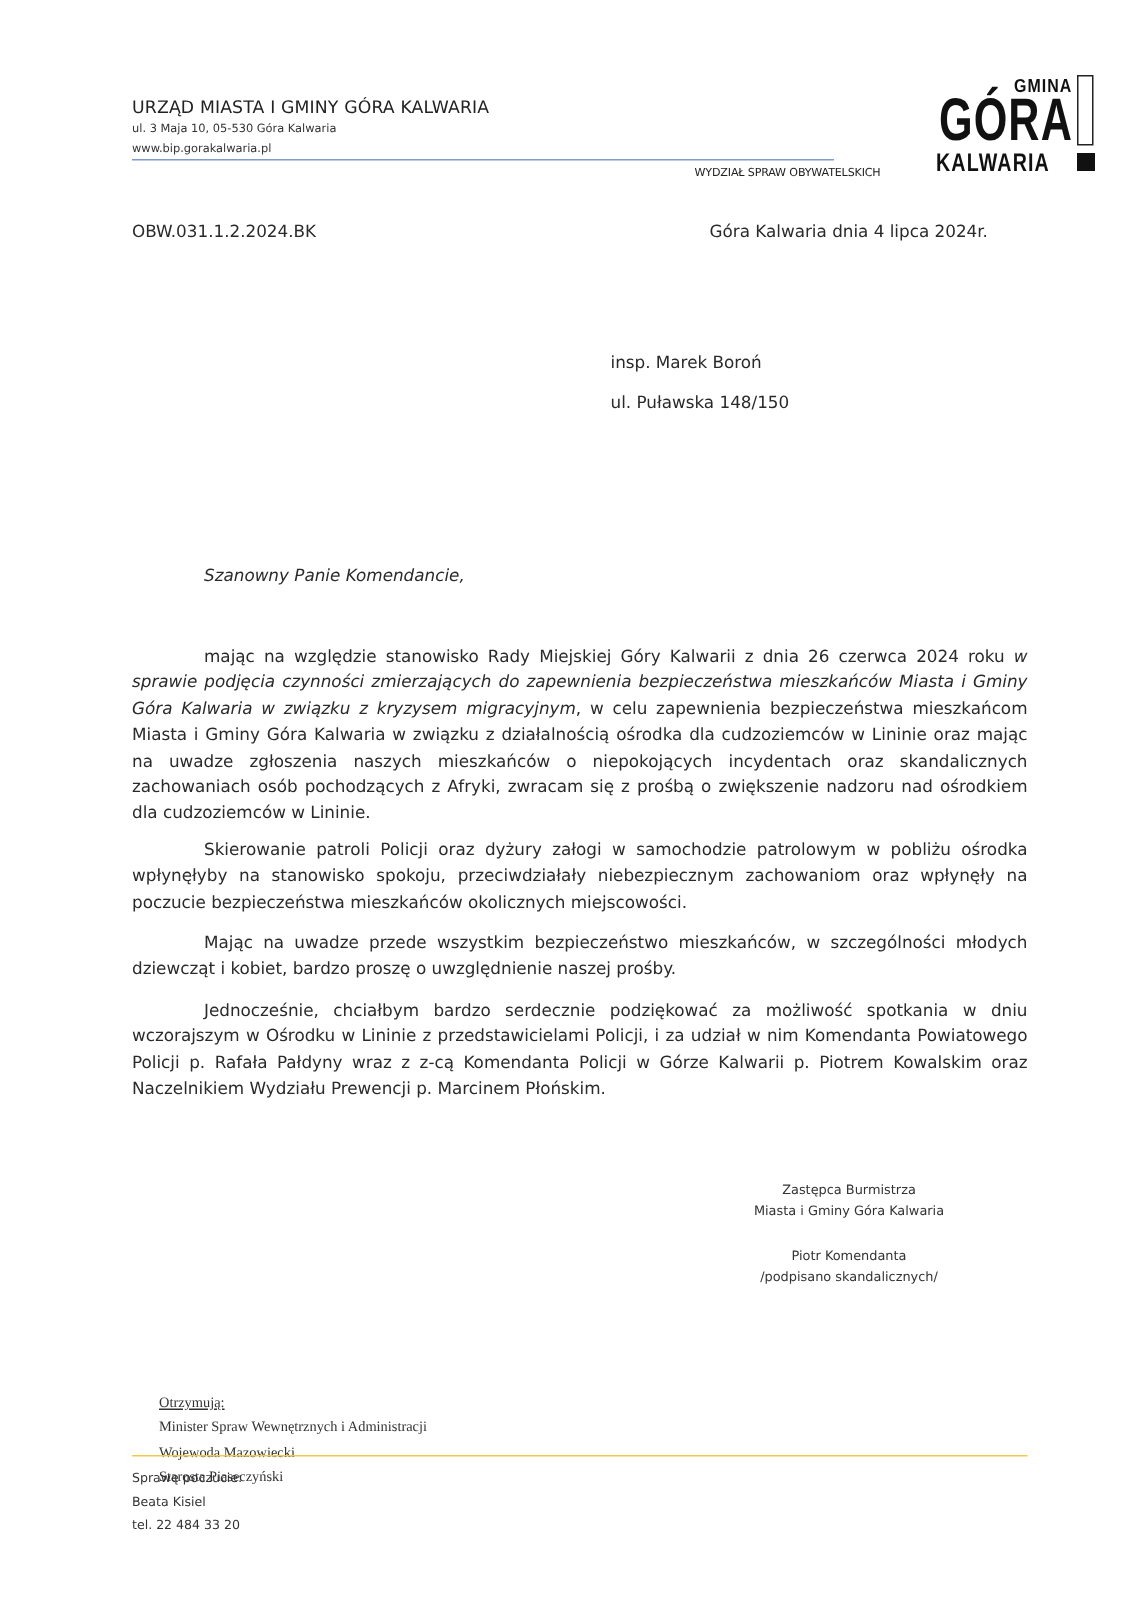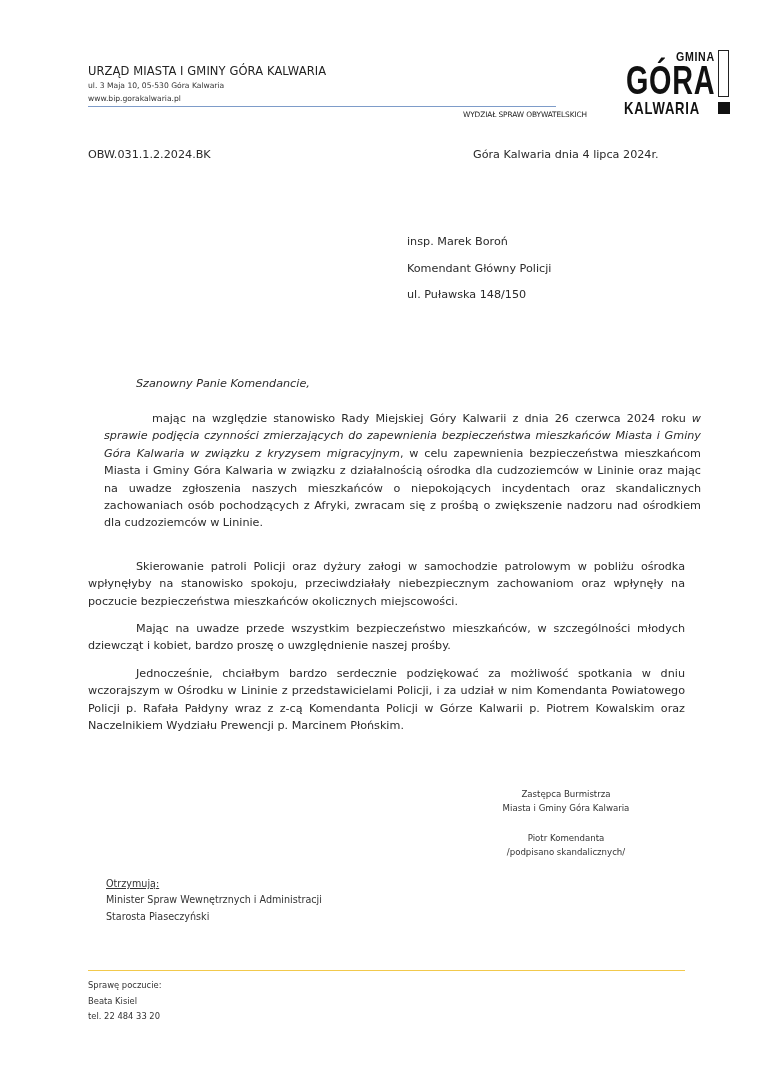--- a/index.html
+++ b/index.html
@@ -16,27 +16,27 @@
   .logo-box { left: 718px; top: 50px; width: 9px; height: 45px; border: 1.5px solid #222; background: #fff; }
   .logo-kalwaria { left: 624px; top: 99px; font-family: "Liberation Sans", sans-serif; font-weight: bold; font-size: 17px; letter-spacing: 1px; color: #111; transform: scaleX(0.77); transform-origin: left; }
   .logo-square { left: 718px; top: 102px; width: 12px; height: 12px; background: #111; }
   .ref { left: 88px; top: 148px; font-size: 11.2px; }
   .date { left: 473px; top: 148px; font-size: 11.2px; }
   .addressee { left: 407px; top: 229px; font-size: 11.2px; line-height: 26.5px; }
   .addressee div { white-space: nowrap; }
   .salute { left: 136px; top: 377px; font-size: 11.2px; font-style: italic; }
   .body { left: 88px; width: 597px; font-size: 11.2px; line-height: 17.4px; text-align: justify; }
   .body p { margin: 0; text-indent: 48px; }
-  .p1 { top: 410px; margin-left: 16px; }
+  .p1 { top: 429px; }
   .p2 { top: 558px; }
   .p3 { top: 620px; }
   .p4 { top: 665px; }
   .sig { left: 466px; width: 200px; top: 787px; font-size: 8.6px; line-height: 14px; text-align: center; color: #333; }
   .sig .gap { height: 16px; }
-  .recip { left: 106px; top: 876px; font-size: 9.6px; line-height: 16.4px; color: #333; }
+  .recip { left: 106px; top: 928px; font-size: 9.6px; line-height: 16.4px; color: #333; font-family: Liberation Serif, serif; }
   .recip .hdr { text-decoration: underline; }
   .gold-rule { left: 88px; top: 970px; width: 597px; height: 1px; background: #f2c94c; }
   .handler { left: 88px; top: 978px; font-size: 8.4px; line-height: 15.5px; color: #333; }
 </style>
 </head>
 <body>
 
 <div>
   <div class="abs org-name">URZĄD MIASTA I GMINY GÓRA KALWARIA</div>
   <div class="abs org-addr">ul. 3 Maja 10, 05-530 Góra Kalwaria</div>
@@ -51,21 +51,20 @@
     <div class="abs logo-kalwaria">KALWARIA</div>
     <div class="abs logo-square"></div>
   </div>
 </div>
 
 <div class="abs ref">OBW.031.1.2.2024.BK</div>
 <div class="abs date">Góra Kalwaria dnia 4 lipca 2024r.</div>
 
 <div class="abs addressee">
   <div>insp. Marek Boroń</div>
-  <div>Komendant Główny Policji</div>
   <div>ul. Puławska 148/150</div>
 </div>
 
 <div class="abs salute">Szanowny Panie Komendancie,</div>
 
 <div class="abs body p1">
   <p><span>mając na względzie stanowisko Rady Miejskiej Góry Kalwarii z dnia 26 czerwca 2024 roku </span><em>w sprawie podjęcia czynności zmierzających do zapewnienia bezpieczeństwa mieszkańców Miasta i Gminy Góra Kalwaria w związku z kryzysem migracyjnym</em><span>, w celu zapewnienia bezpieczeństwa mieszkańcom Miasta i Gminy Góra Kalwaria w związku z działalnością ośrodka dla cudzoziemców w Lininie oraz mając na uwadze zgłoszenia naszych mieszkańców o niepokojących incydentach oraz skandalicznych zachowaniach osób pochodzących z Afryki, zwracam się z prośbą o zwiększenie nadzoru nad ośrodkiem dla cudzoziemców w Lininie.</span></p>
 </div>
 <div class="abs body p2">
   <p>Skierowanie patroli Policji oraz dyżury załogi w samochodzie patrolowym w pobliżu ośrodka wpłynęłyby na stanowisko spokoju, przeciwdziałały niebezpiecznym zachowaniom oraz wpłynęły na poczucie bezpieczeństwa mieszkańców okolicznych miejscowości.</p>
@@ -81,20 +80,21 @@
   <div>Zastępca Burmistrza</div>
   <div>Miasta i Gminy Góra Kalwaria</div>
   <div class="gap"></div>
   <div>Piotr Komendanta</div>
   <div>/podpisano skandalicznych/</div>
 </div>
 
 <div class="abs recip">
   <div class="hdr">Otrzymują:</div>
   <div>Minister Spraw Wewnętrznych i Administracji</div>
+  <div>Wojewoda Mazowiecki</div>
   <div>Starosta Piaseczyński</div>
 </div>
 
 <div class="abs gold-rule"></div>
 <div class="abs handler">
   <div>Sprawę poczucie:</div>
   <div>Beata Kisiel</div>
   <div>tel. 22 484 33 20</div>
 </div>
 

